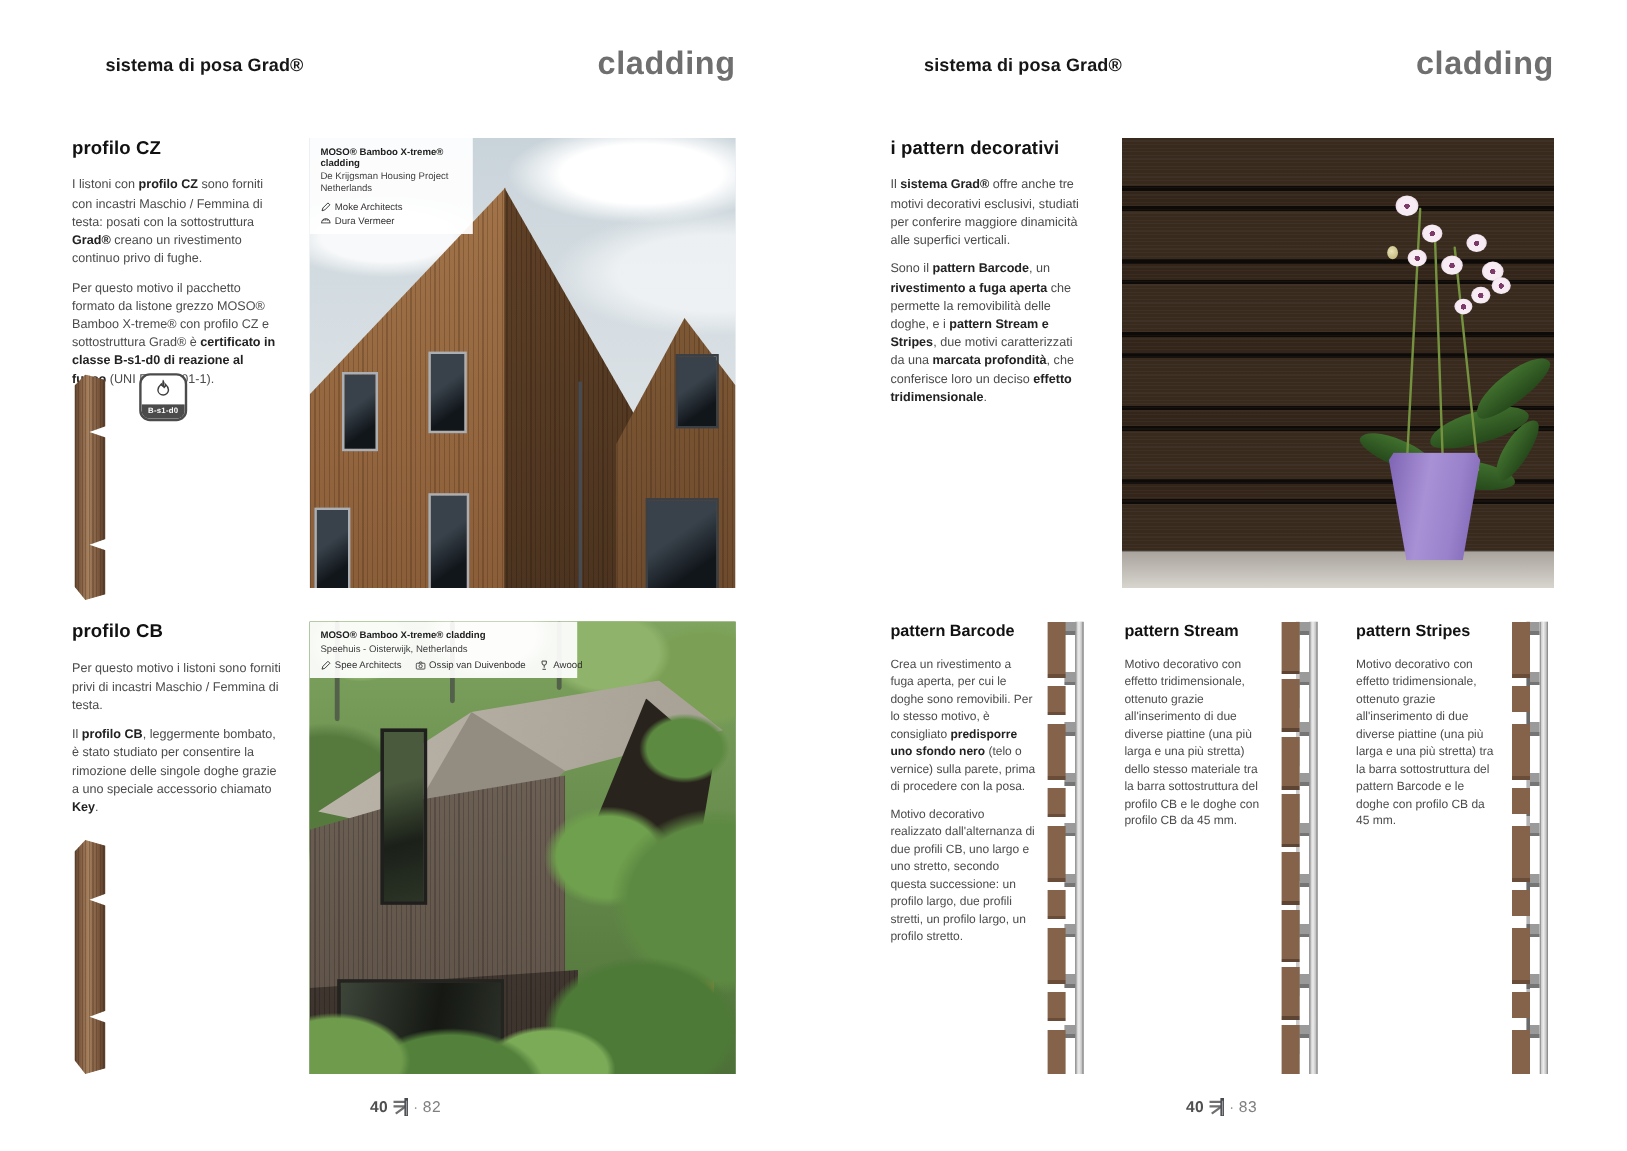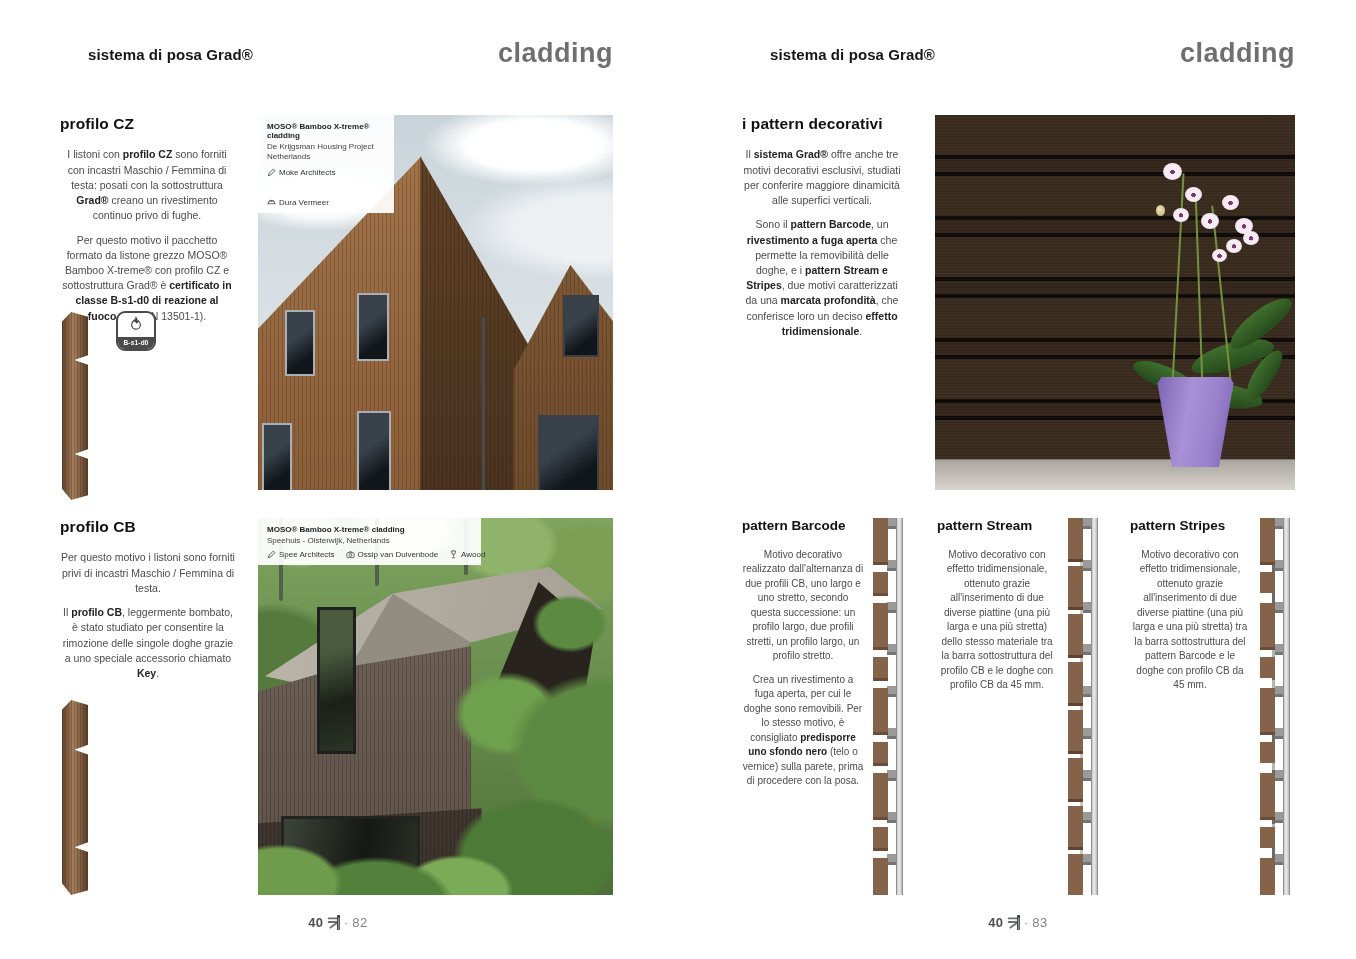--- a/index.html
+++ b/index.html
@@ -5,28 +5,28 @@
   html,body{margin:0;padding:0;background:#ffffff;}
   .sheet{position:relative;width:1356px;height:959px;background:#ffffff;overflow:hidden;
          font-family:"Liberation Sans",sans-serif;color:#4b4b4b;}
   
   .brand{position:absolute;font-size:15px;font-weight:bold;color:#161616;letter-spacing:.1px;margin-left:28px;}
   .cladding{position:absolute;font-size:27px;font-weight:bold;color:#6f6f6f;letter-spacing:.5px;text-align:right;}
   
   .col{position:absolute;font-size:10.5px;line-height:1.45;color:#4b4b4b;}
   .col h2{margin:0 0 12px 0;font-size:15.5px;color:#111;letter-spacing:.1px;}
   .col h3{margin:0 0 12px 0;font-size:13.5px;color:#111;}
-  .col p{margin:0 0 9px 0;text-align:center;}
+  .col p{margin:0 0 9px 0;}
   .b{font-weight:bold;color:#222;}
   
   .caption{position:absolute;left:0;top:0;background:rgba(255,255,255,.93);padding:7px 9px 6px;z-index:5;}
   .cap-title{font-size:8px;font-weight:bold;color:#1d1d1d;margin:0 0 2px;}
   .cap-sub{font-size:8px;color:#3f3f3f;margin:0 0 5px;line-height:1.3;}
   .credits{display:flex;gap:11px;font-size:8px;color:#333;}
-  .credits.stack{flex-direction:column;gap:21px;}
+  .credits.stack{flex-direction:column;gap:3px;}
   .credit{display:flex;align-items:center;gap:3px;white-space:nowrap;}
   .credit svg{flex:0 0 auto;}
   
   .photo{position:absolute;overflow:hidden;}
   .ph{position:absolute;inset:0;}
   
   #photo1{background:
      radial-gradient(150px 55px at 78% 8%, #ffffff 0 45%, rgba(255,255,255,0) 75%),
      radial-gradient(120px 45px at 18% 22%, rgba(255,255,255,.85) 0 45%, rgba(255,255,255,0) 75%),
      radial-gradient(180px 70px at 95% 30%, rgba(255,255,255,.6) 0 45%, rgba(255,255,255,0) 75%),
@@ -267,22 +267,22 @@
     <div class="flower" style="left:300px;top:103px;width:18px;height:16px;"></div>
     <div class="flower" style="left:291px;top:124px;width:16px;height:14px;"></div>
     <div class="flower" style="left:308px;top:116px;width:16px;height:14px;"></div>
     <div class="flower" style="left:277px;top:134px;width:15px;height:13px;"></div>
     <div class="bud" style="left:221px;top:90px;"></div>
     <div class="pot"></div>
   </div>
 
   <div class="col" style="left:742px;top:516px;width:122px;font-size:10px;">
     <h3>pattern Barcode</h3>
+    <p><span>Crea un rivestimento a fuga aperta, per cui le doghe sono removibili. Per lo stesso motivo, è consigliato </span><span class="b">predisporre uno sfondo nero</span><span> (telo o vernice) sulla parete, prima di procedere con la posa.</span></p>
     <p><span>Motivo decorativo realizzato dall'alternanza di due profili CB, uno largo e uno stretto, secondo questa successione: un profilo largo, due profili stretti, un profilo largo, un profilo stretto.</span></p>
-    <p><span>Crea un rivestimento a fuga aperta, per cui le doghe sono removibili. Per lo stesso motivo, è consigliato </span><span class="b">predisporre uno sfondo nero</span><span> (telo o vernice) sulla parete, prima di procedere con la posa.</span></p>
   </div>
   <div class="pstrip strip-barcode" style="left:868px;">
     <div class="rail"></div>
     <div class="clips"></div>
     <div class="boards"></div>
   </div>
 
   <div class="col" style="left:937px;top:516px;width:120px;font-size:10px;">
     <h3>pattern Stream</h3>
     <p><span>Motivo decorativo con effetto tridimensionale, ottenuto grazie all'inserimento di due diverse piattine (una più larga e una più stretta) dello stesso materiale tra la barra sottostruttura del profilo CB e le doghe con profilo CB da 45 mm.</span></p>

